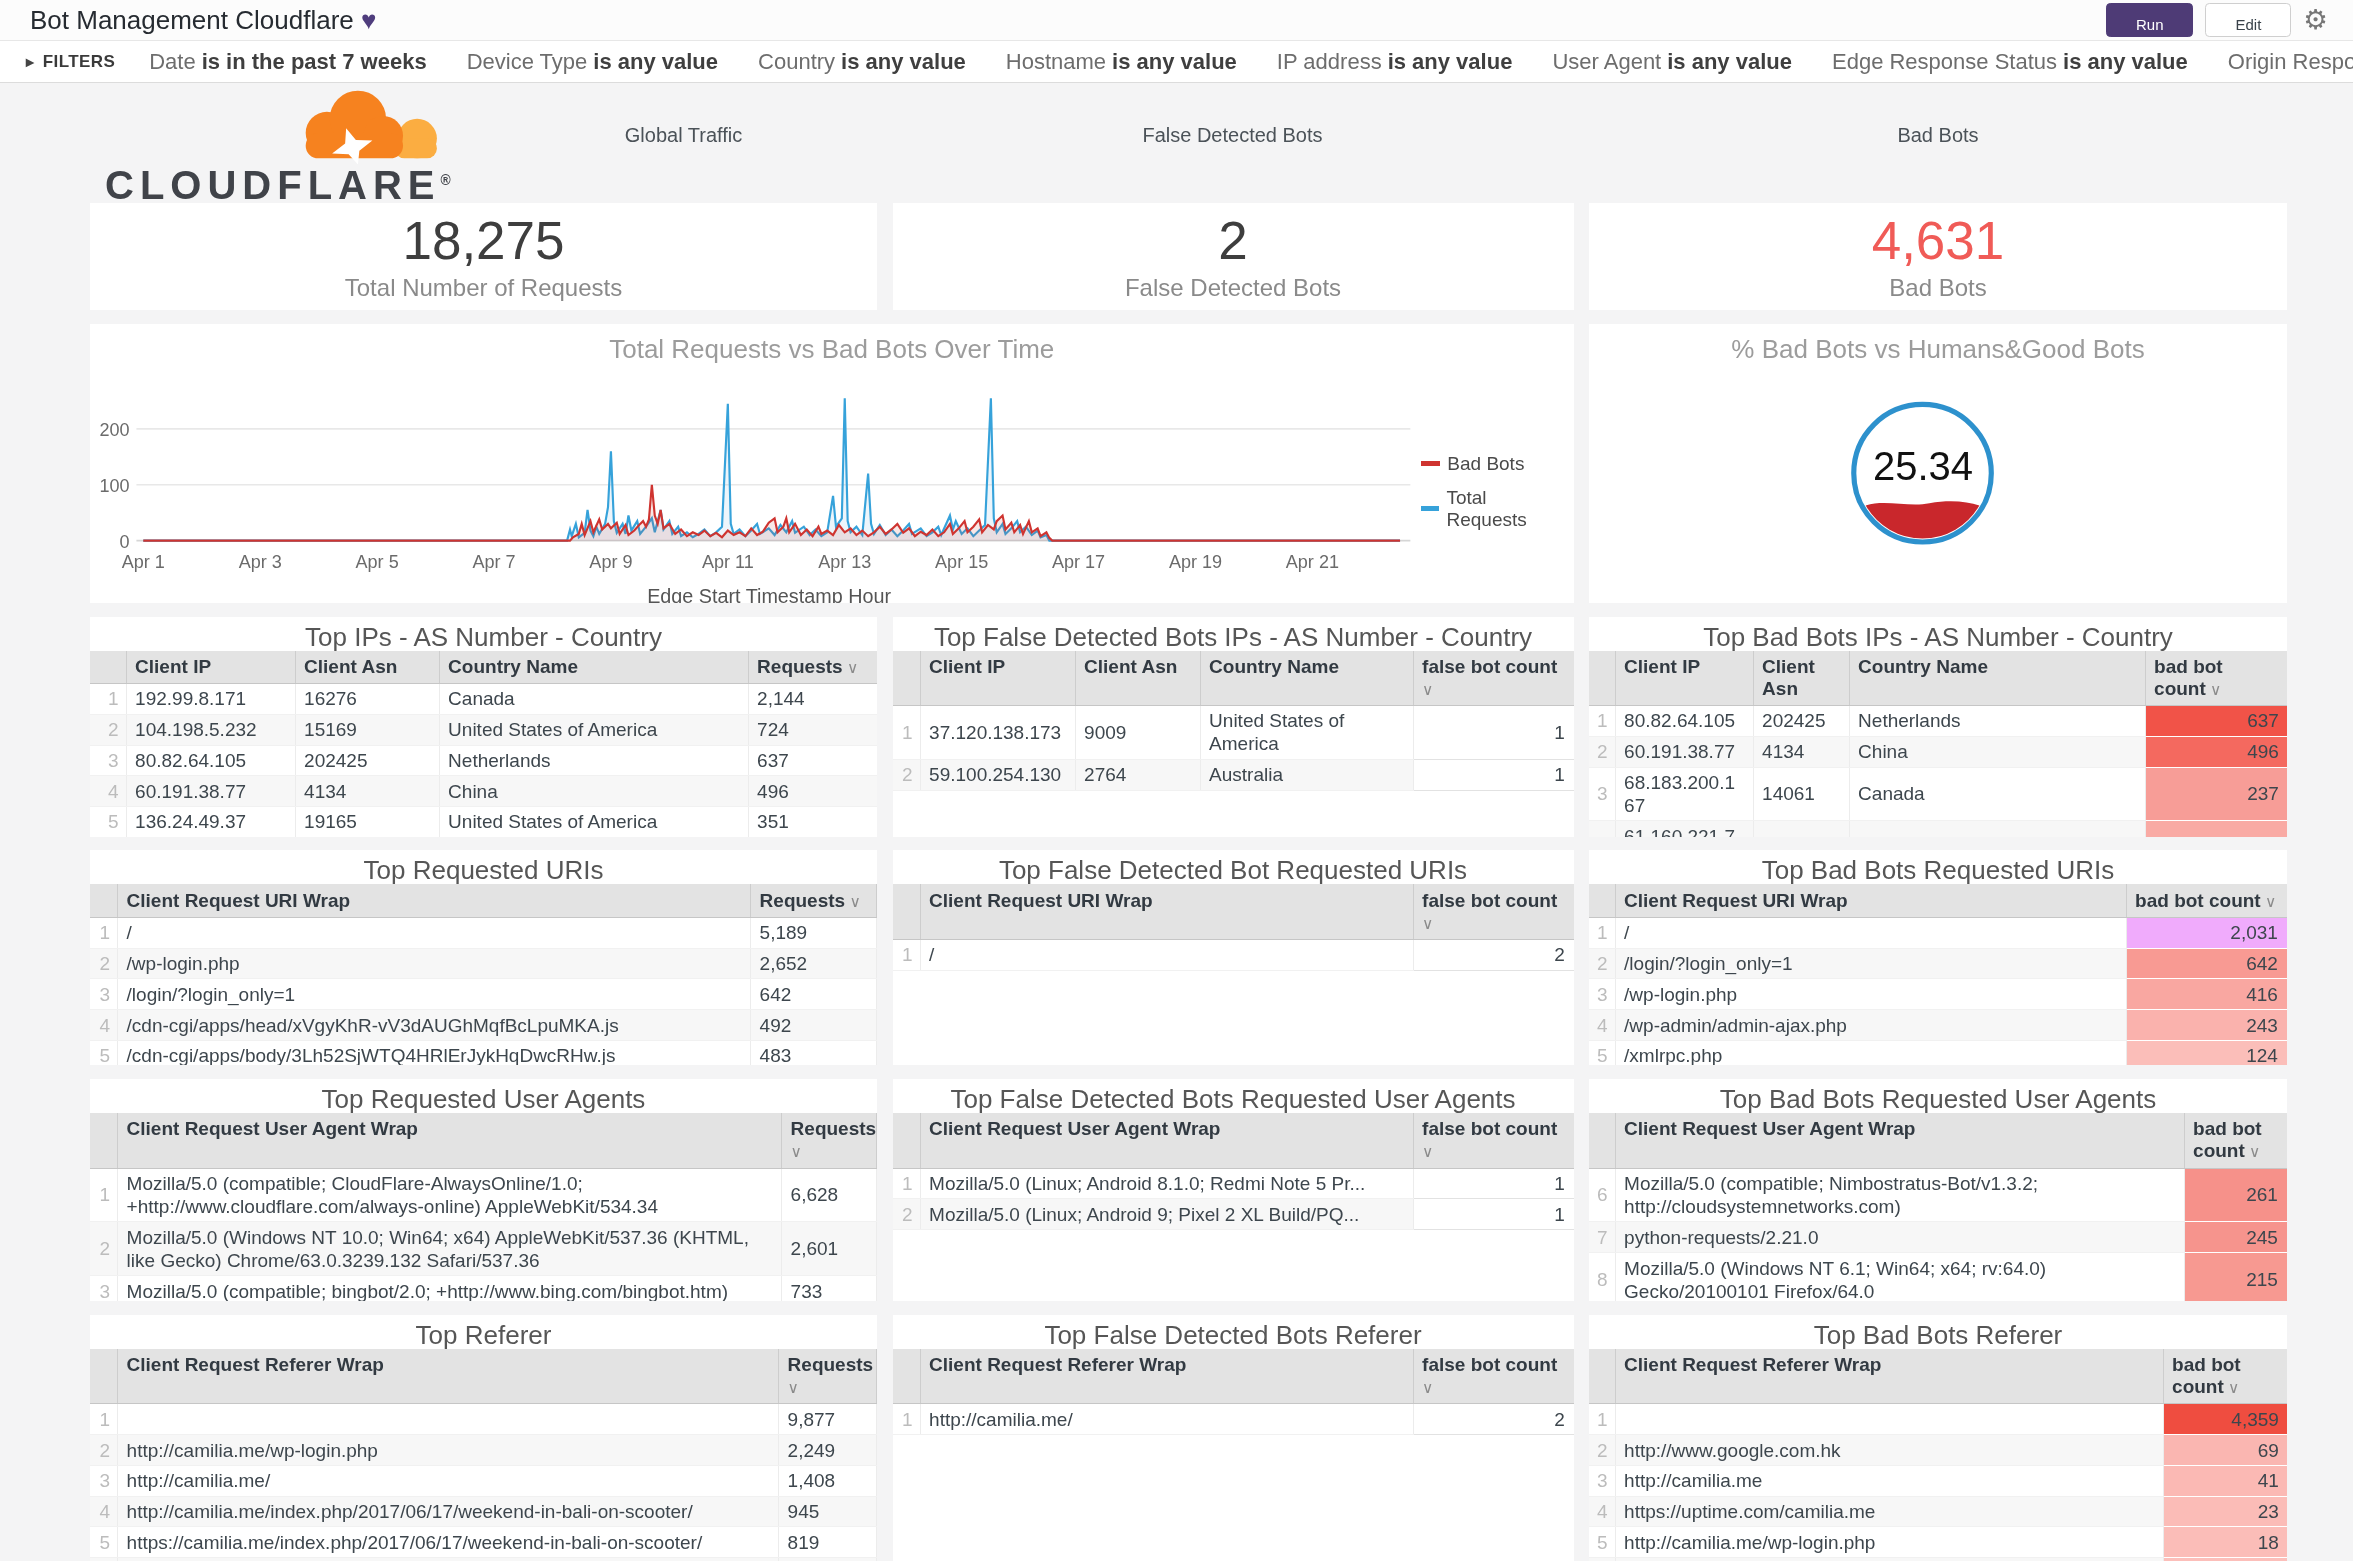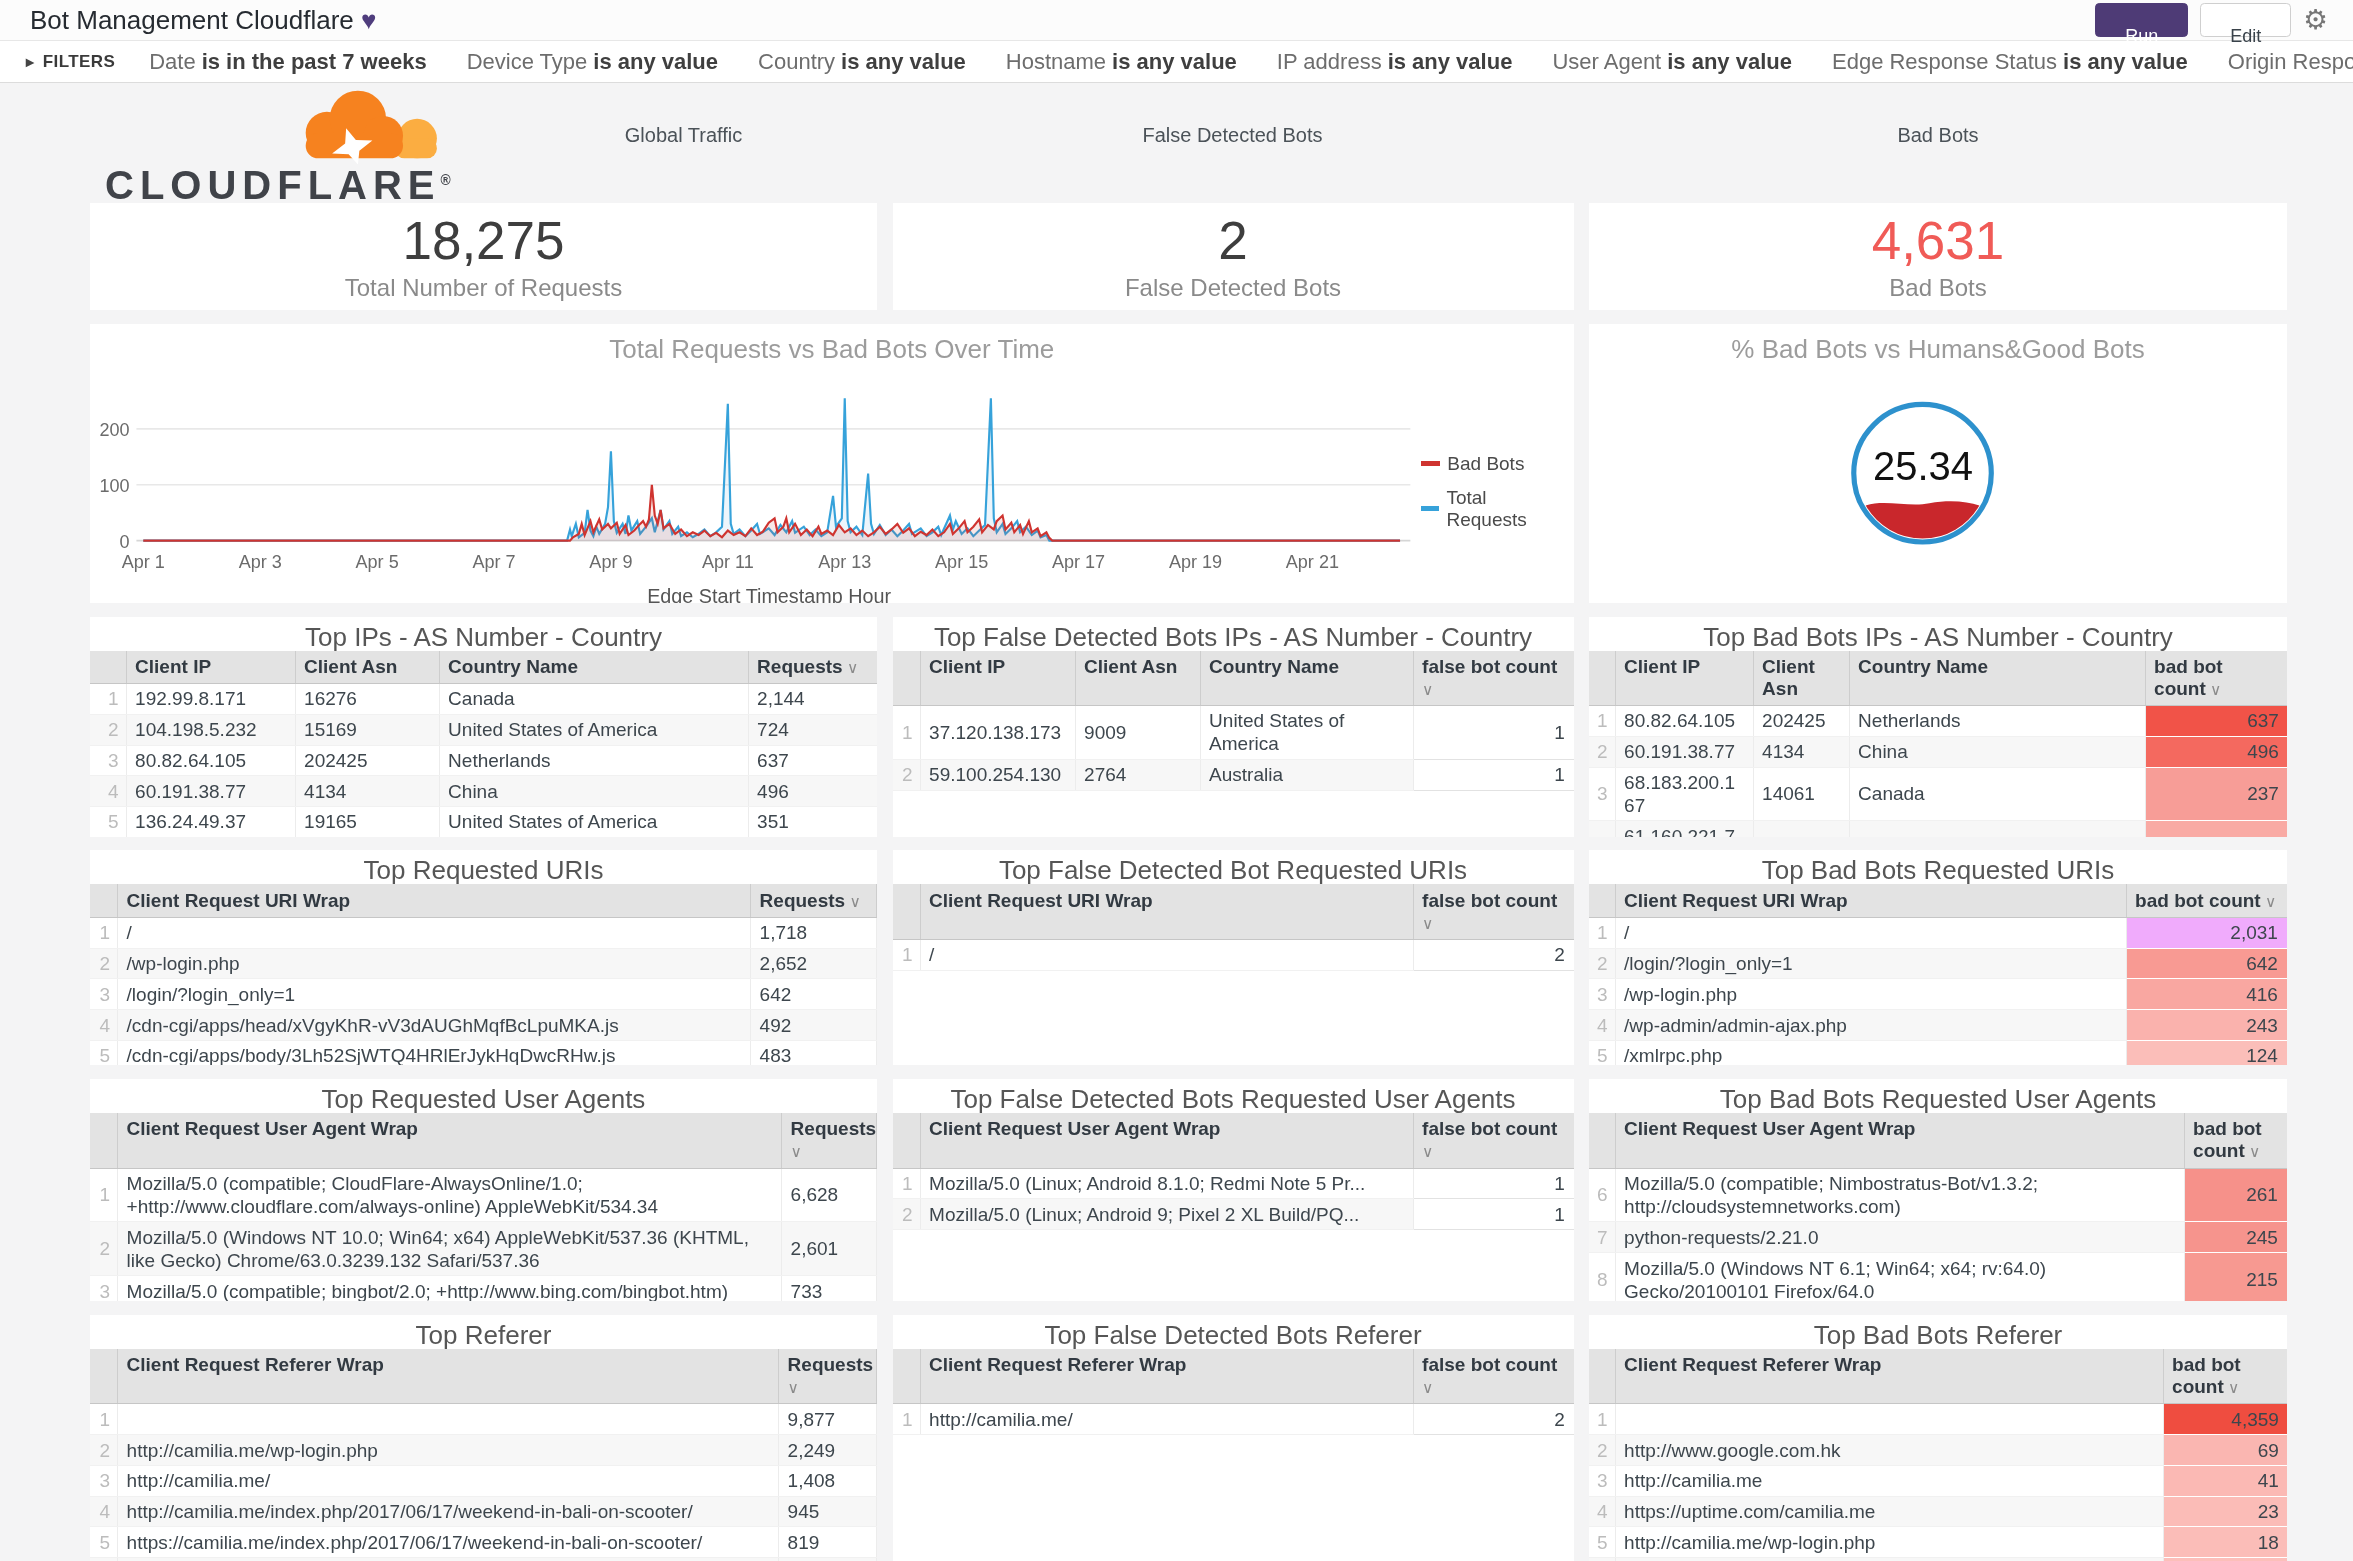--- a/index.html
+++ b/index.html
@@ -7,21 +7,21 @@
     width:2354px;height:1561px;overflow:hidden;background:#ffffff;
     font-family:"Liberation Sans", sans-serif;color:#3d464d;
     -webkit-font-smoothing:antialiased;
   }
   
   .title-bar{height:41px;background:#fcfcfc;border-bottom:0.9px solid #e7e7e7;
     display:flex;align-items:center;justify-content:space-between;padding:0 26px 0 30px;box-sizing:border-box;}
   .page-title{font-size:26px;color:#262b31;}
   .page-title .heart{color:#4f3d7d;}
   .title-actions{display:flex;align-items:center;gap:12px;}
-  .btn{font-size:18px;line-height:33px;height:34px;padding:16px 29px;border-radius:4.3px;cursor:pointer;box-sizing:border-box;}
+  .btn{font-size:15px;line-height:33px;height:34px;padding:4px 29px;border-radius:4.3px;cursor:pointer;box-sizing:border-box;}
   .btn-run{background:#4e3b76;color:#fff;border:0.9px solid #4e3b76;}
   .btn-edit{background:#fff;color:#39424a;border:0.9px solid #cfcfcf;}
   .gear{font-size:27.5px;color:#777;line-height:34px;}
   
   .filter-bar{height:41px;background:#ffffff;border-bottom:0.9px solid #dcdcdc;
     display:flex;align-items:center;white-space:nowrap;overflow:hidden;padding-left:26px;}
   .filters-label{font-size:17px;font-weight:bold;color:#3a3a3a;letter-spacing:0.4px;margin-right:34px;display:flex;align-items:center;gap:8.6px;}
   .filters-caret{font-size:15.5px;color:#444;}
   .filter-items{display:flex;gap:40px;font-size:22px;}
   .f-field{color:#6d6d6d;margin-right:6px;}
@@ -430,21 +430,21 @@
               <th><span class="h-label">Requests</span><span class="caret"> ∨</span></th>
             </tr>
           </thead>
           <tbody>
             <tr>
               <td class="gut">1</td>
               <td>
                 <div>/</div>
               </td>
               <td class="val plain">
-                <div>1,718</div>
+                <div>5,189</div>
               </td>
             </tr>
             <tr class="even">
               <td class="gut">2</td>
               <td>
                 <div>/wp-login.php</div>
               </td>
               <td class="val plain">
                 <div>2,652</div>
               </td>

